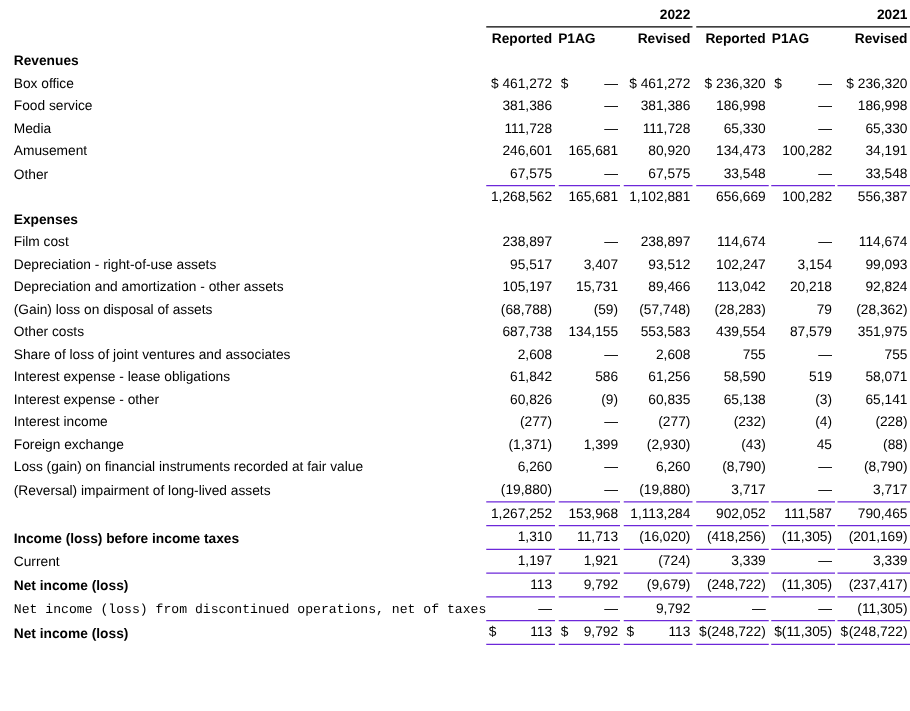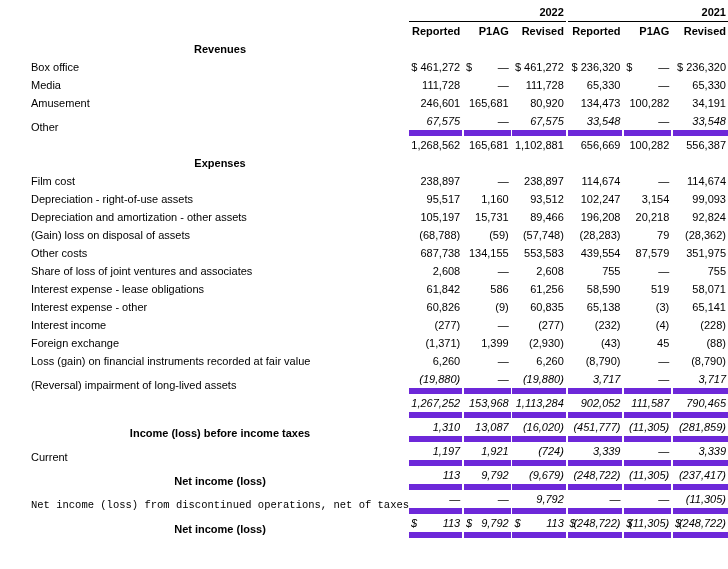--- a/index.html
+++ b/index.html
@@ -1,29 +1,29 @@
 <!DOCTYPE html>
 <html><head>
 <meta charset="utf-8">
 <style>
   html, body { margin: 0; padding: 0; background: #ffffff; }
   body { width: 728px; height: 569px; overflow: hidden; position: relative;
          font-family: "Liberation Sans", sans-serif; font-size: 11px; color: #000; }
-  table { position: absolute; left: 8px; top: 3px; border-collapse: separate; border-spacing: 0; table-layout: fixed; margin-left: 20px; }
+  table { position: absolute; left: 8px; top: 3px; border-collapse: separate; border-spacing: 0; table-layout: fixed; }
   td { padding: 0; height: 18px; line-height: 18px; white-space: nowrap; vertical-align: bottom; }
   td.lbl { width: 289px; padding-left: 3px; }
   td.gap { width: 7px; }
   td.num { text-align: right; padding-right: 2px; position: relative; }
   td.c1 { width: 58px; } td.c2 { width: 60px; } td.c3 { width: 59px; }
   td.c4 { width: 65px; } td.c5 { width: 60px; } td.c6 { width: 65px; }
-  .bold { font-weight: bold; text-align: center; }
+  .bold { font-weight: bold; }
   .hdr td { font-weight: bold; }
-  .hdr td.center { text-align: right; }
+  .hdr td.center { text-align: left; }
   .yr td.num { border-bottom: 1px solid #000; font-weight: bold; }
-  .bb td.num { border-bottom: 6px solid #6d28d9; font-style: italic; }
+  .bb td.num { border-bottom: 1px solid #6d28d9; }
   .dollar { position: absolute; left: 2px; }
   tr.small td.lbl { font-size: 10.5px; font-family: Liberation Mono, monospace; }
 </style>
 </head>
 <body>
 
 <table>
   <tbody id="tbody">
       <tr class="yr">
         <td class="lbl"></td>
@@ -67,20 +67,34 @@
         <td class="gap"></td>
         <td class="num c3">$ 461,272</td>
         <td class="gap"></td>
         <td class="num c4">$ 236,320</td>
         <td class="gap"></td>
         <td class="num c5"><span class="dollar">$</span><span>—</span></td>
         <td class="gap"></td>
         <td class="num c6">$ 236,320</td>
       </tr>
       <tr class="row ">
+        <td class="lbl">Food service</td>
+        <td class="num c1">381,386</td>
+        <td class="gap"></td>
+        <td class="num c2">—</td>
+        <td class="gap"></td>
+        <td class="num c3">381,386</td>
+        <td class="gap"></td>
+        <td class="num c4">186,998</td>
+        <td class="gap"></td>
+        <td class="num c5">—</td>
+        <td class="gap"></td>
+        <td class="num c6">186,998</td>
+      </tr>
+      <tr class="row ">
         <td class="lbl">Media</td>
         <td class="num c1">111,728</td>
         <td class="gap"></td>
         <td class="num c2">—</td>
         <td class="gap"></td>
         <td class="num c3">111,728</td>
         <td class="gap"></td>
         <td class="num c4">65,330</td>
         <td class="gap"></td>
         <td class="num c5">—</td>
@@ -154,39 +168,39 @@
         <td class="num c4">114,674</td>
         <td class="gap"></td>
         <td class="num c5">—</td>
         <td class="gap"></td>
         <td class="num c6">114,674</td>
       </tr>
       <tr class="row ">
         <td class="lbl">Depreciation - right-of-use assets</td>
         <td class="num c1">95,517</td>
         <td class="gap"></td>
-        <td class="num c2">1,160</td>
+        <td class="num c2">3,407</td>
         <td class="gap"></td>
         <td class="num c3">93,512</td>
         <td class="gap"></td>
         <td class="num c4">102,247</td>
         <td class="gap"></td>
         <td class="num c5">3,154</td>
         <td class="gap"></td>
         <td class="num c6">99,093</td>
       </tr>
       <tr class="row ">
         <td class="lbl">Depreciation and amortization - other assets</td>
         <td class="num c1">105,197</td>
         <td class="gap"></td>
         <td class="num c2">15,731</td>
         <td class="gap"></td>
         <td class="num c3">89,466</td>
         <td class="gap"></td>
-        <td class="num c4">196,208</td>
+        <td class="num c4">113,042</td>
         <td class="gap"></td>
         <td class="num c5">20,218</td>
         <td class="gap"></td>
         <td class="num c6">92,824</td>
       </tr>
       <tr class="row ">
         <td class="lbl">(Gain) loss on disposal of assets</td>
         <td class="num c1">(68,788)</td>
         <td class="gap"></td>
         <td class="num c2">(59)</td>
@@ -322,29 +336,29 @@
         <td class="num c4">902,052</td>
         <td class="gap"></td>
         <td class="num c5">111,587</td>
         <td class="gap"></td>
         <td class="num c6">790,465</td>
       </tr>
       <tr class="row bb">
         <td class="lbl bold">Income (loss) before income taxes</td>
         <td class="num c1">1,310</td>
         <td class="gap"></td>
-        <td class="num c2">13,087</td>
+        <td class="num c2">11,713</td>
         <td class="gap"></td>
         <td class="num c3">(16,020)</td>
         <td class="gap"></td>
-        <td class="num c4">(451,777)</td>
+        <td class="num c4">(418,256)</td>
         <td class="gap"></td>
         <td class="num c5">(11,305)</td>
         <td class="gap"></td>
-        <td class="num c6">(281,859)</td>
+        <td class="num c6">(201,169)</td>
       </tr>
       <tr class="row bb">
         <td class="lbl">Current</td>
         <td class="num c1">1,197</td>
         <td class="gap"></td>
         <td class="num c2">1,921</td>
         <td class="gap"></td>
         <td class="num c3">(724)</td>
         <td class="gap"></td>
         <td class="num c4">3,339</td>

